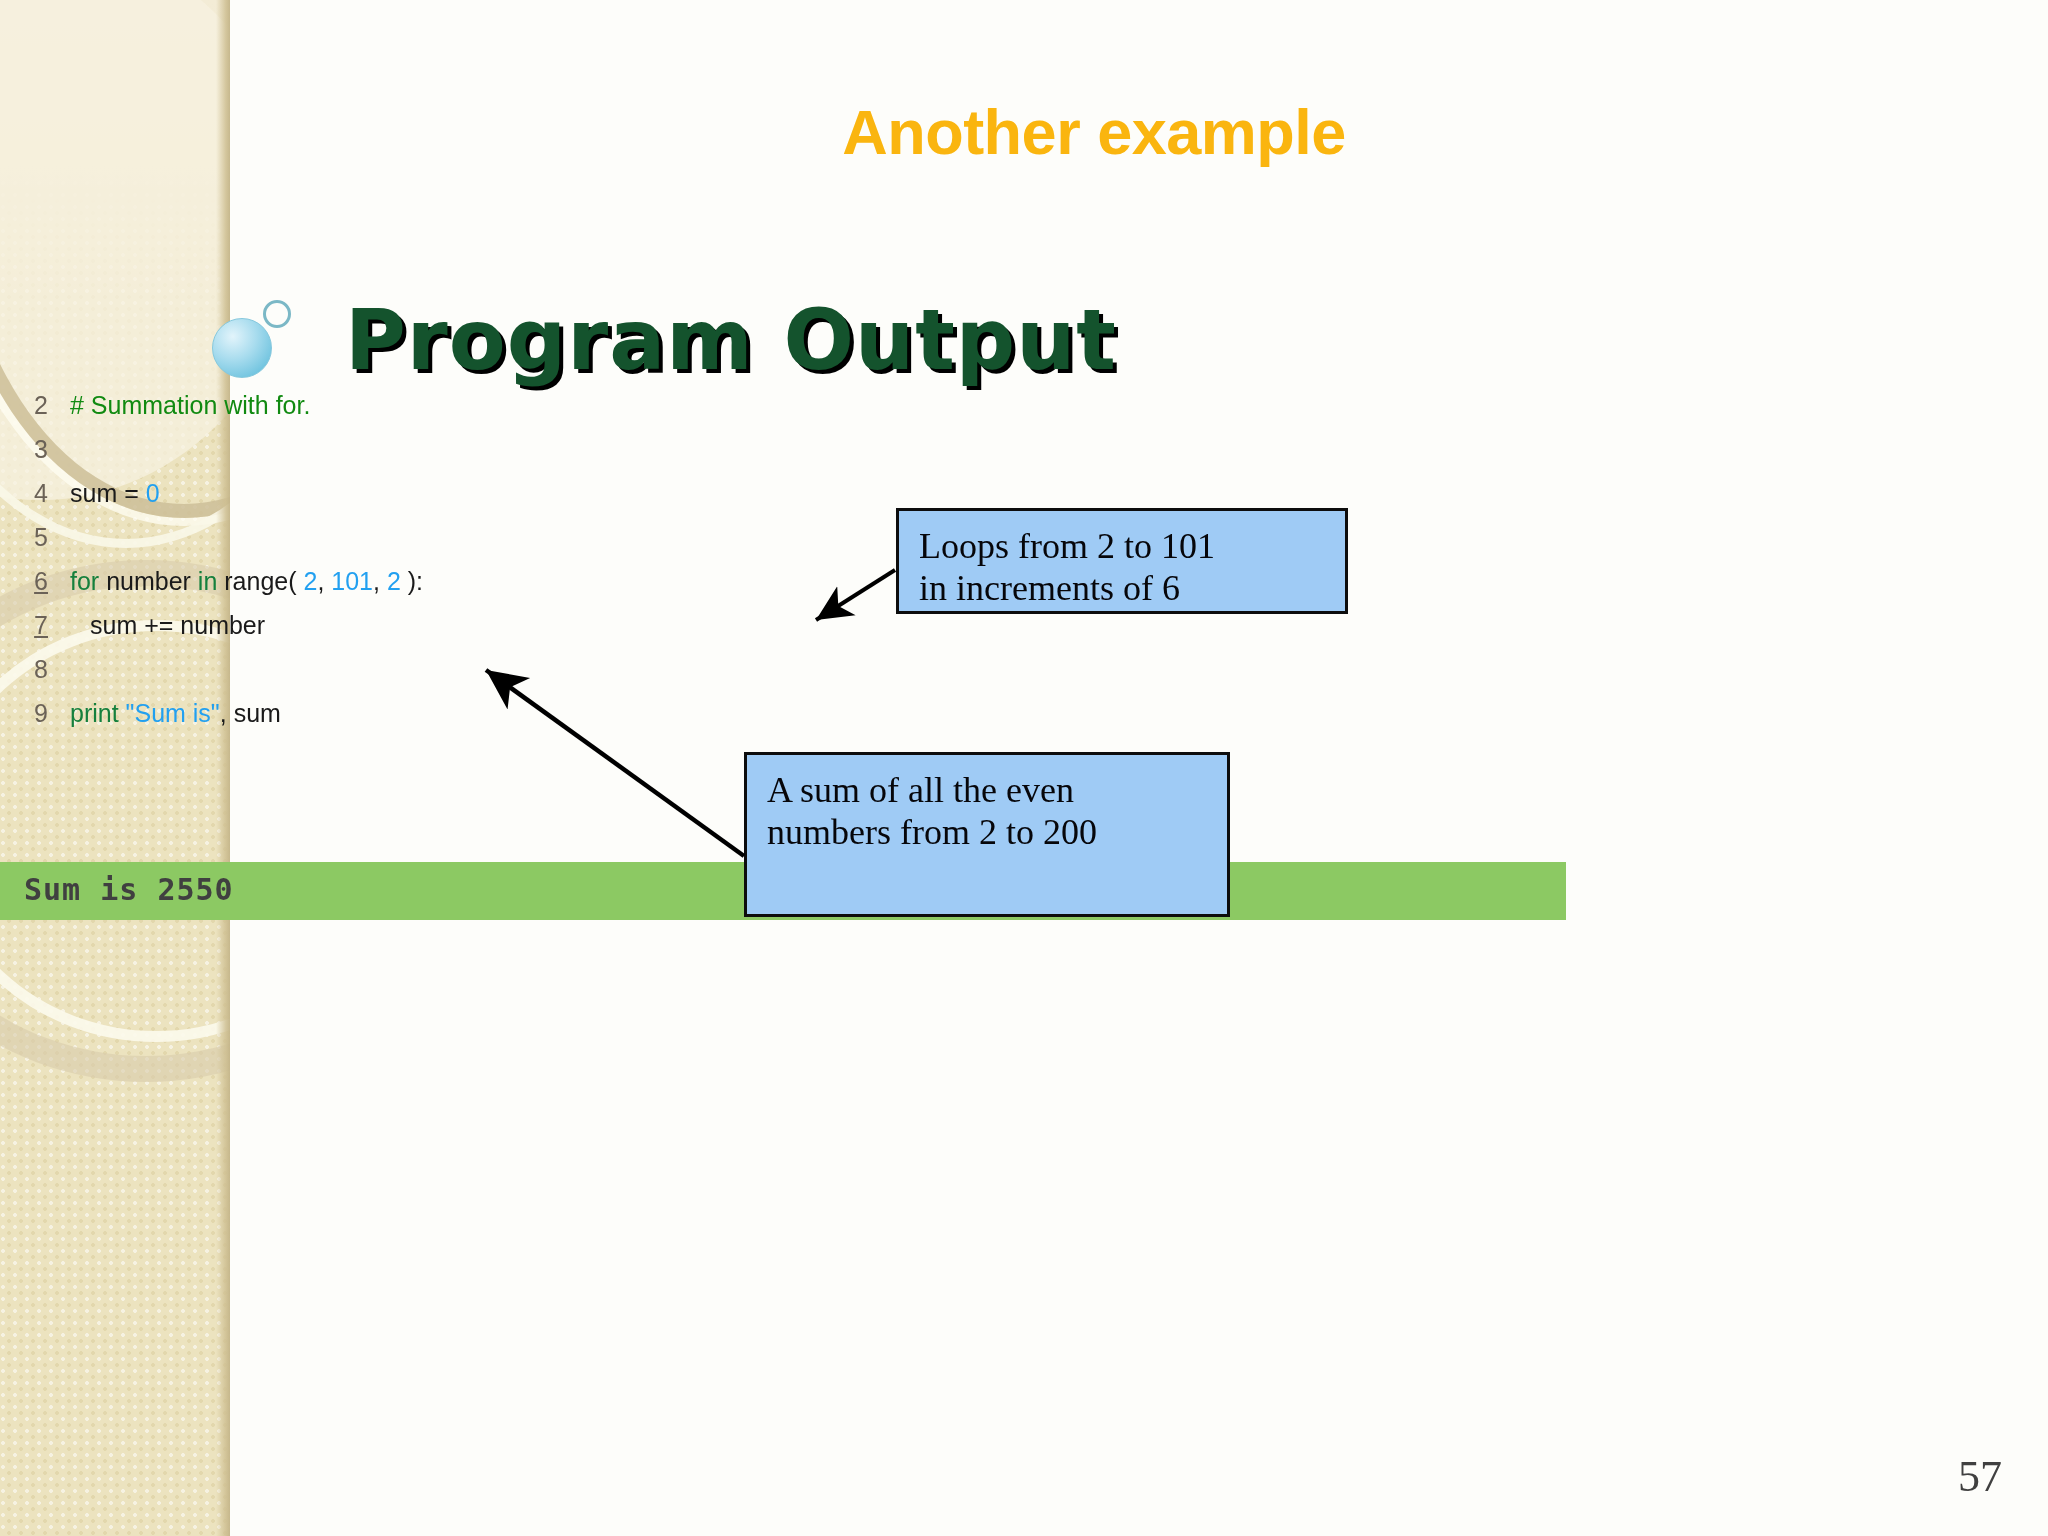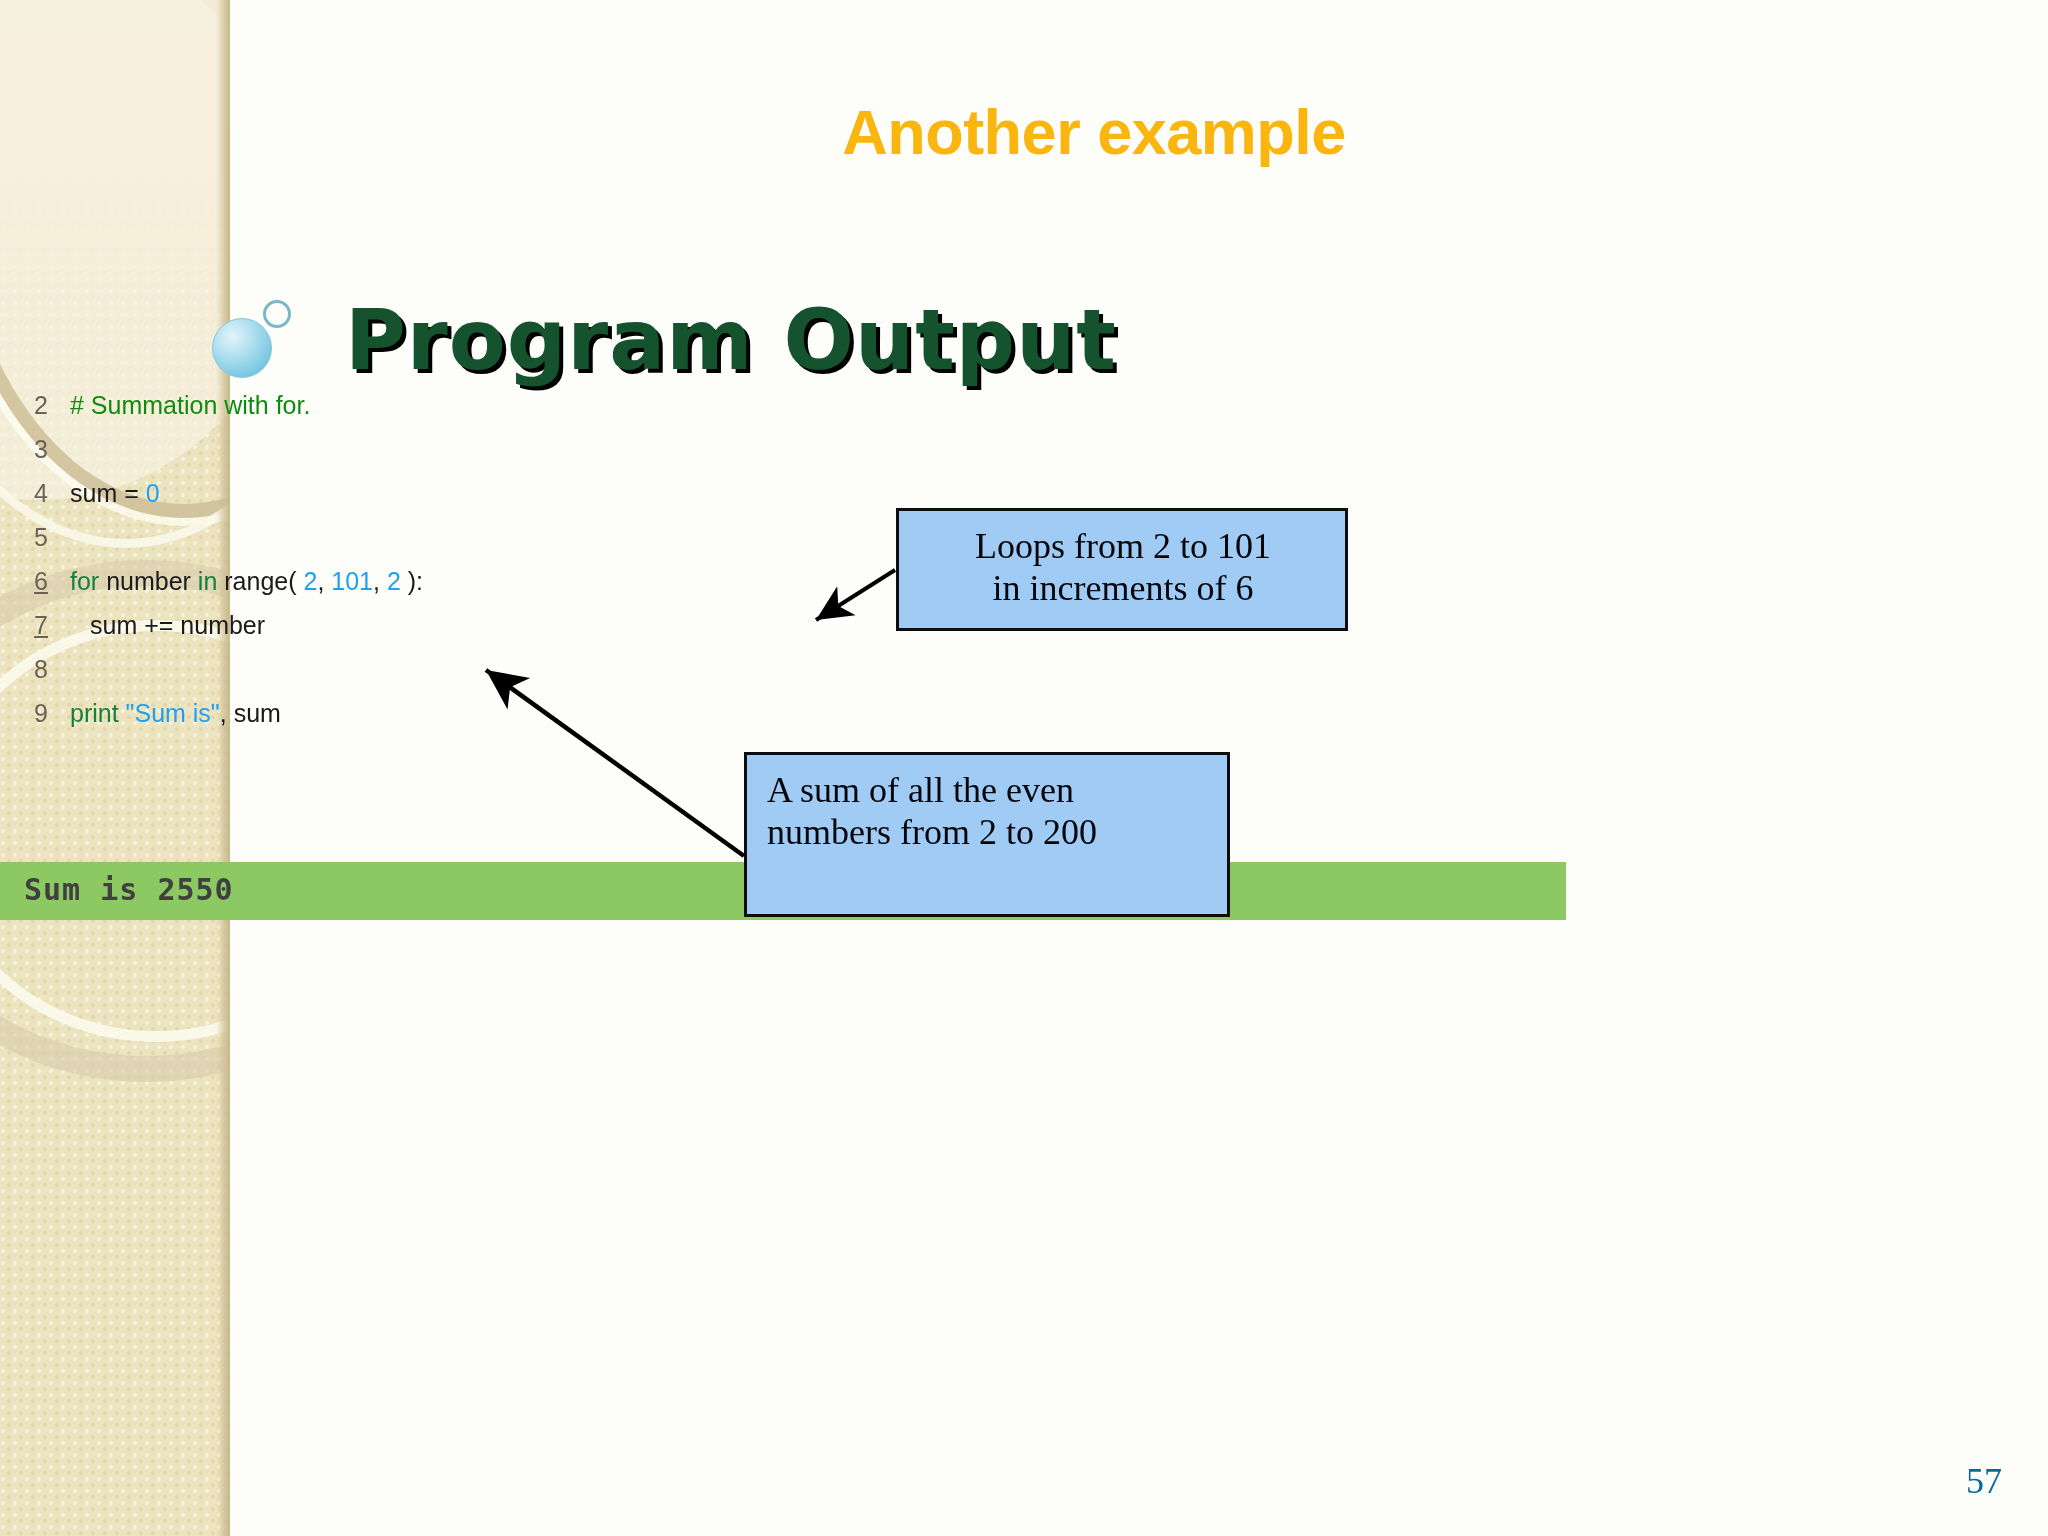--- a/index.html
+++ b/index.html
@@ -180,43 +180,43 @@
     border: 3px solid #0d0d0d;
     box-sizing: border-box;
     font-family: "Liberation Serif", serif;
     font-size: 36px;
     color: #06060a;
     padding: 14px 18px 12px 20px;
     line-height: 1.18;
   }
   #callout-loops {
     left: 896px; top: 508px;
-    width: 452px; height: 123px; text-align: center;
+    width: 452px; height: 106px;
   }
   #callout-sum {
     left: 744px; top: 752px;
     width: 486px; height: 165px;
   }
   .callout .l2 { display: block; }
 
   
   #arrows {
     position: absolute;
     left: 0; top: 0;
     width: 2048px; height: 1536px;
     pointer-events: none;
   }
 
   
   #page-number {
     position: absolute;
     right: 46px; bottom: 34px;
     font-family: "Liberation Serif", serif;
-    font-size: 36px;
-    color: #0369a1;
+    font-size: 44px;
+    color: #404040;
   }
 </style>
 </head>
 <body>
 
 <div id="slide">
 
   <div id="sidebar">
     <div class="weave"></div>
     <div class="topwash"></div>

